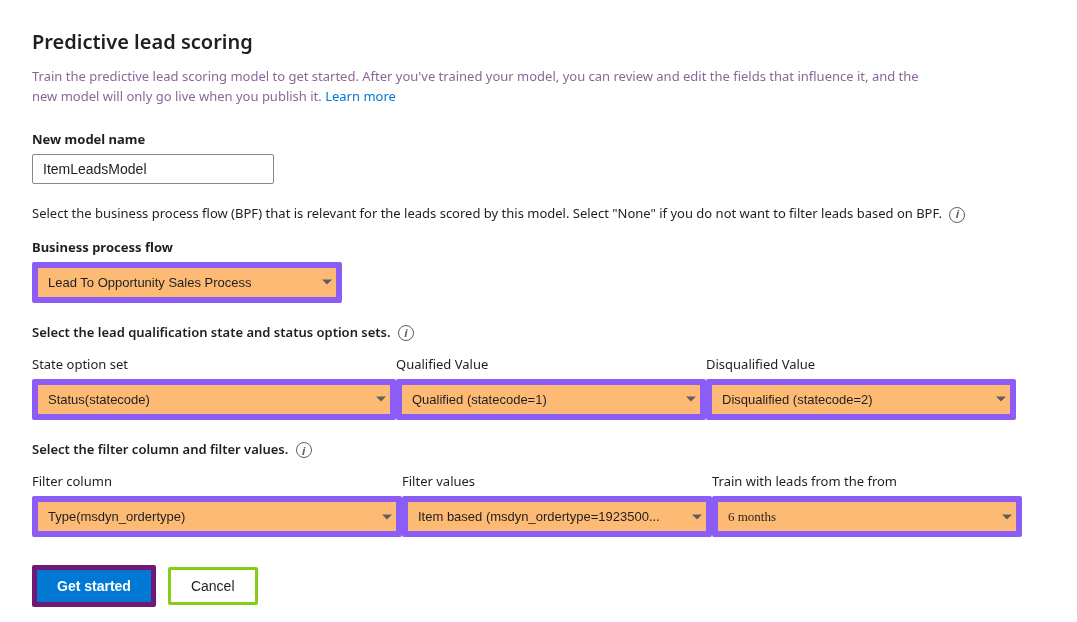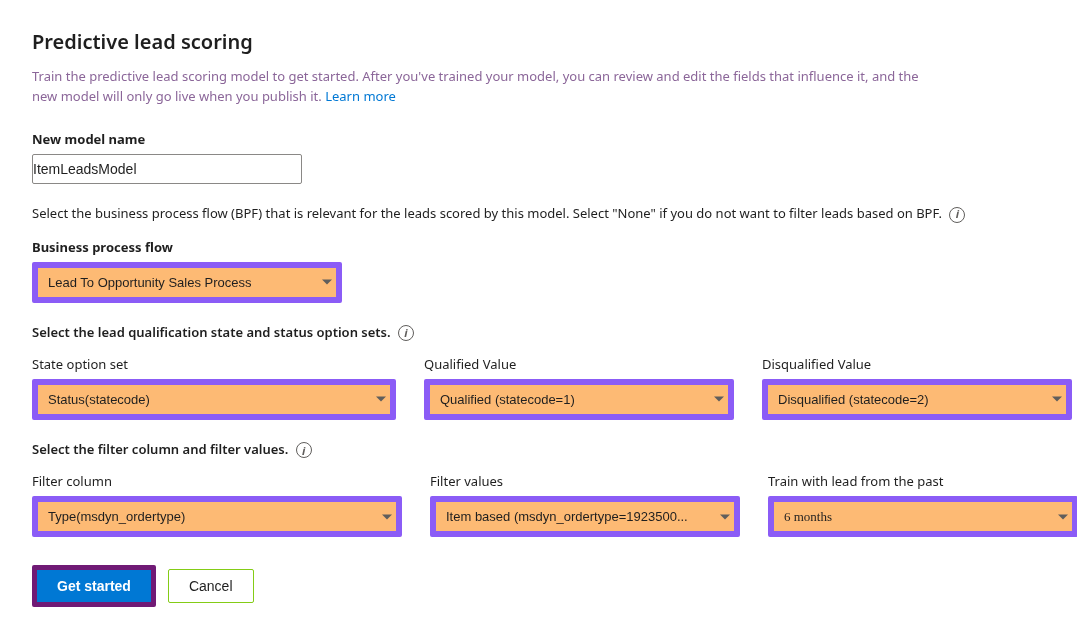--- a/index.html
+++ b/index.html
@@ -38,23 +38,23 @@
     }
     .field-label {
       font-size: 13px;
       font-weight: 700;
       color: #1f1f1f;
       margin-bottom: 6px;
     }
     .text-input {
       border: 1px solid #8a8886;
       border-radius: 2px;
-      padding: 6px 0;
-      font-size: 14px;
-      width: 270px;
+      padding: 6px 10px;
+      font-size: 14px;
+      width: 242px;
       outline: none;
       color: #1f1f1f;
     }
     .bpf-description {
       font-size: 13px;
       color: #1f1f1f;
       margin-bottom: 14px;
       max-width: 980px;
       line-height: 1.5;
     }
@@ -108,21 +108,20 @@
       width: 310px;
     }
     .qualification-section-title {
       font-size: 13px;
       font-weight: 600;
       color: #1f1f1f;
       margin-bottom: 14px;
     }
     .dropdowns-row {
       display: flex;
-      gap: 28px;
       align-items: flex-start;
     }
     .dropdown-group {
       display: flex;
       flex-direction: column;
     }
     .dropdown-group-label {
       font-size: 13px;
       color: #1f1f1f;
       margin-bottom: 6px;
@@ -145,21 +144,21 @@
       border: 5px solid #701a75;
       border-radius: 2px;
       padding: 8px 20px;
       font-size: 14px;
       font-weight: 600;
       cursor: pointer;
     }
     .btn-secondary {
       background: #ffffff;
       color: #1f1f1f;
-      border: 1px solid #84cc16;
+      border: 3px solid #84cc16;
       border-radius: 2px;
       padding: 8px 20px;
       font-size: 14px;
       cursor: pointer;
     }
   </style>
 </head>
 <body>
 
 <div class="container">
@@ -248,21 +247,21 @@
       <div class="dropdown-group">
         <div class="dropdown-group-label">Filter values</div>
         <div class="select-wrapper">
           <select class="select-dropdown filter-values-select">
             <option selected="">Item based (msdyn_ordertype=1923500...</option>
           </select>
         </div>
       </div>
 
       <div class="dropdown-group">
-        <div class="dropdown-group-label">Train with lead from the past</div>
+        <div class="dropdown-group-label">Train with leads from the from</div>
         <div class="select-wrapper">
           <select class="select-dropdown train-select">
             <option selected="">6 months</option>
             <option>3 months</option>
             <option>12 months</option>
             <option>24 months</option>
           </select>
         </div>
       </div>
     </div>

